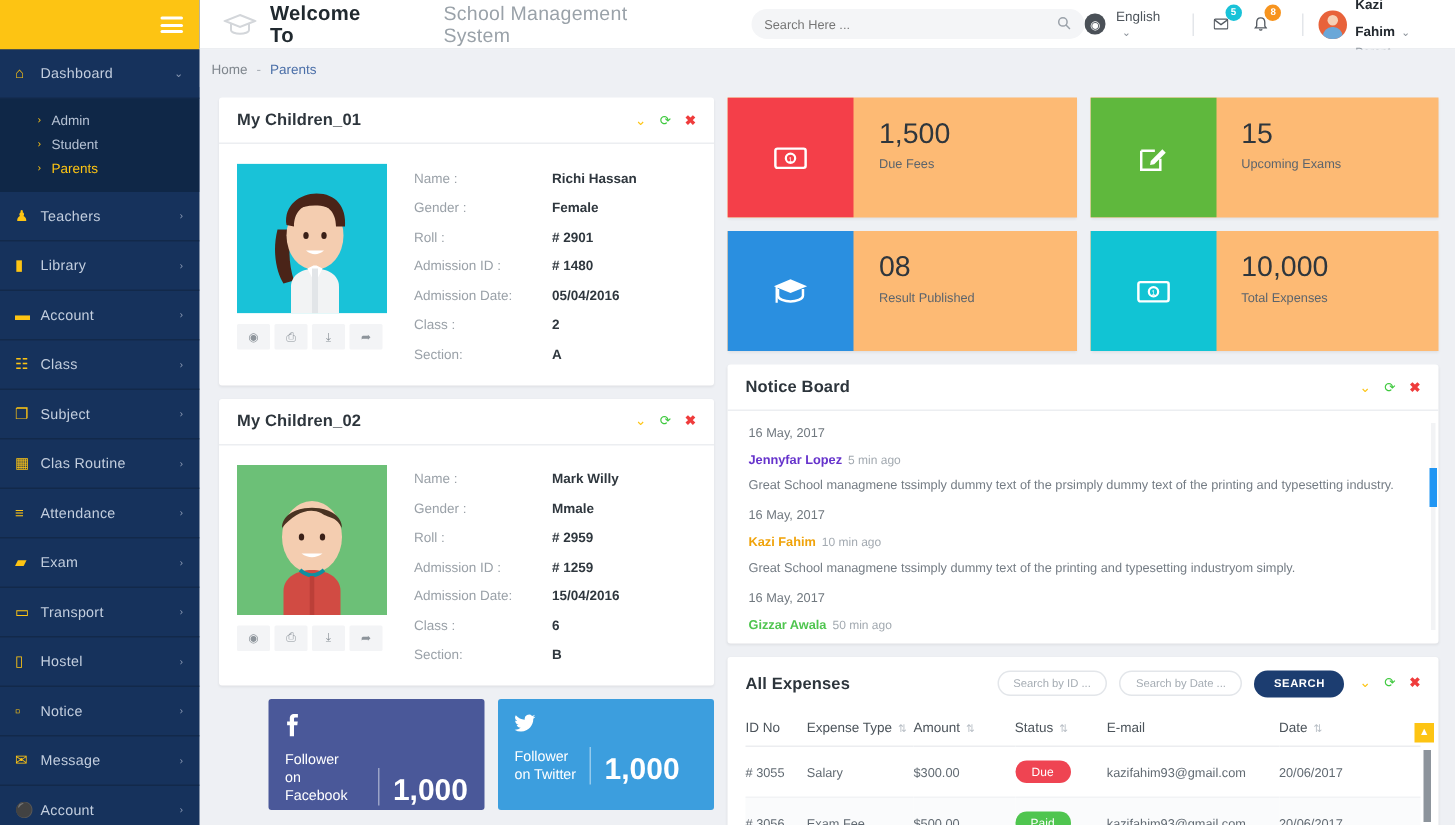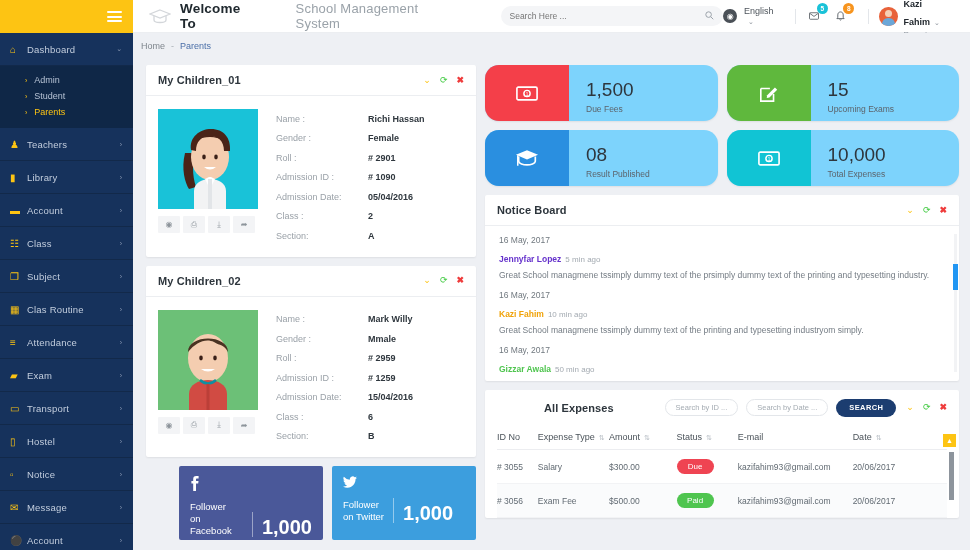--- a/index.html
+++ b/index.html
@@ -83,37 +83,37 @@
 
   .socials { display: flex; gap: 9px; padding-left: 33px; }
   .social { flex: 1; height: 74px; border-radius: 2px; padding: 10px 11px; color: #fff; position: relative; }
   .social .sico { font-size: 13px; font-weight: bold; }
   .social .srow { display: flex; align-items: flex-end; margin-top: 7px; }
   .social .stxt { font-size: 9.5px; line-height: 12px; }
   .social .sbar { width: 1px; height: 25px; background: rgba(255,255,255,.45); margin: 0 9px; }
   .social .snum { font-size: 20px; font-weight: bold; line-height: 20px; }
 
   .stats { display: flex; flex-wrap: wrap; gap: 9px; }
-  .stat { width: calc(50% - 4.5px); height: 56px; background: #7dd3fc; border-radius: 14px; display: flex; box-shadow: 0 1px 2px rgba(0,0,0,.07); overflow: hidden; }
+  .stat { width: calc(50% - 4.5px); height: 80px; background: #fdba74; border-radius: 0; display: flex; box-shadow: 0 1px 2px rgba(0,0,0,.07); overflow: hidden; }
   .stat .sq { width: 84px; flex: 0 0 84px; display: flex; align-items: center; justify-content: center; color: #fff; font-size: 17px; }
   .stat .meta { padding: 15px 0 0 17px; }
   .stat .num { font-size: 19px; color: #2e363d; font-weight: normal; line-height: 20px; }
   .stat .cap2 { font-size: 8.5px; color: #5c646c; margin-top: 4px; }
 
   .notice-body { padding: 9px 14px 5px 14px; position: relative; height: 155px; overflow: hidden; }
   .notice { margin-bottom: 10px; }
   .n-date { font-size: 8.5px; color: #70787f; }
   .n-line { margin-top: 3px; }
   .n-auth { font-size: 8.5px; font-weight: bold; }
   .n-ago { font-size: 8px; color: #a3aab1; margin-left: 4px; }
   .n-text { font-size: 8.5px; color: #747c84; margin-top: 4px; }
   .nscroll { position: absolute; right: 2px; top: 8px; width: 3px; height: 138px; background: #f2f3f5; }
   .nthumb { position: absolute; right: 1px; top: 38px; width: 5px; height: 26px; background: #2196f3; }
 
-  .exp-head { height: 35px; display: flex; align-items: center; padding: 0 12px; margin-left: 47px; }
+  .exp-head { height: 35px; display: flex; align-items: center; padding: 0 12px; }
   .mini-in { height: 17px; border: 1px solid #e3e6ea; border-radius: 9px; font-size: 7.5px; color: #a5acb3; display: flex; align-items: center; padding: 0 10px; margin-left: 8px; }
   .searchbtn { height: 18px; background: #1c3d70; color: #fff; font-size: 7.5px; font-weight: bold; border-radius: 9px; padding: 0 13px; display: flex; align-items: center; margin-left: 8px; letter-spacing: .4px; cursor: pointer; }
   table { width: 100%; border-collapse: collapse; }
   thead th { font-size: 9px; color: #4b535a; font-weight: normal; text-align: left; padding: 7px 0 7px 0; border-bottom: 1px solid #ecedf0; }
   .sortic { color: #b9bfc6; font-size: 7px; margin-left: 4px; }
   tbody td { font-size: 8.5px; color: #616a72; padding: 9px 0; border-bottom: 1px solid #f2f3f5; }
   tbody tr:nth-child(even) { background: #fafbfc; }
   .pill { display: inline-flex; align-items: center; justify-content: center; width: 37px; height: 15px; border-radius: 8px; color: #fff; font-size: 8px; }
   .p-due { background: #ef4452; } .p-paid { background: #4fc54f; }
   .exp-wrap { position: relative; }
@@ -325,21 +325,21 @@
                   <div class="irow">
                     <span class="ilabel">Gender :</span>
                     <span class="ivalue">Female</span>
                   </div>
                   <div class="irow">
                     <span class="ilabel">Roll :</span>
                     <span class="ivalue"># 2901</span>
                   </div>
                   <div class="irow">
                     <span class="ilabel">Admission ID :</span>
-                    <span class="ivalue"># 1090</span>
+                    <span class="ivalue"># 1480</span>
                   </div>
                   <div class="irow">
                     <span class="ilabel">Admission Date:</span>
                     <span class="ivalue">05/04/2016</span>
                   </div>
                   <div class="irow">
                     <span class="ilabel">Class :</span>
                     <span class="ivalue">2</span>
                   </div>
                   <div class="irow">

